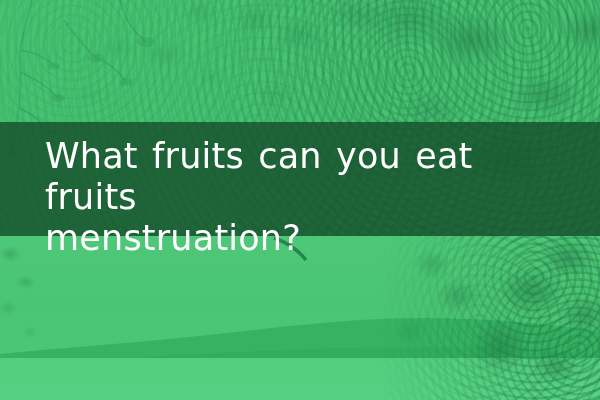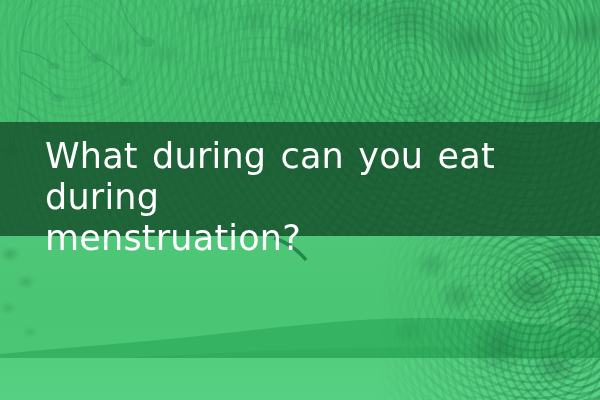--- a/index.html
+++ b/index.html
@@ -198,17 +198,17 @@
       <div class="right-trees"></div>
       <div class="left-scrub"></div>
       <svg class="twig" viewBox="0 0 60 26" preserveAspectRatio="none">
         <path d="M2 2 C14 6, 26 14, 34 24" stroke="#1f7a46" stroke-width="3.5" fill="none" opacity="0.85"></path>
       </svg>
     </div>
 
   </div>
 
   <div class="caption-band">
-    <h1 class="caption-title">What during can you eat during
+    <h1 class="caption-title">What fruits can you eat fruits
 menstruation?</h1>
   </div>
 
 </div>
 
 </body></html>

